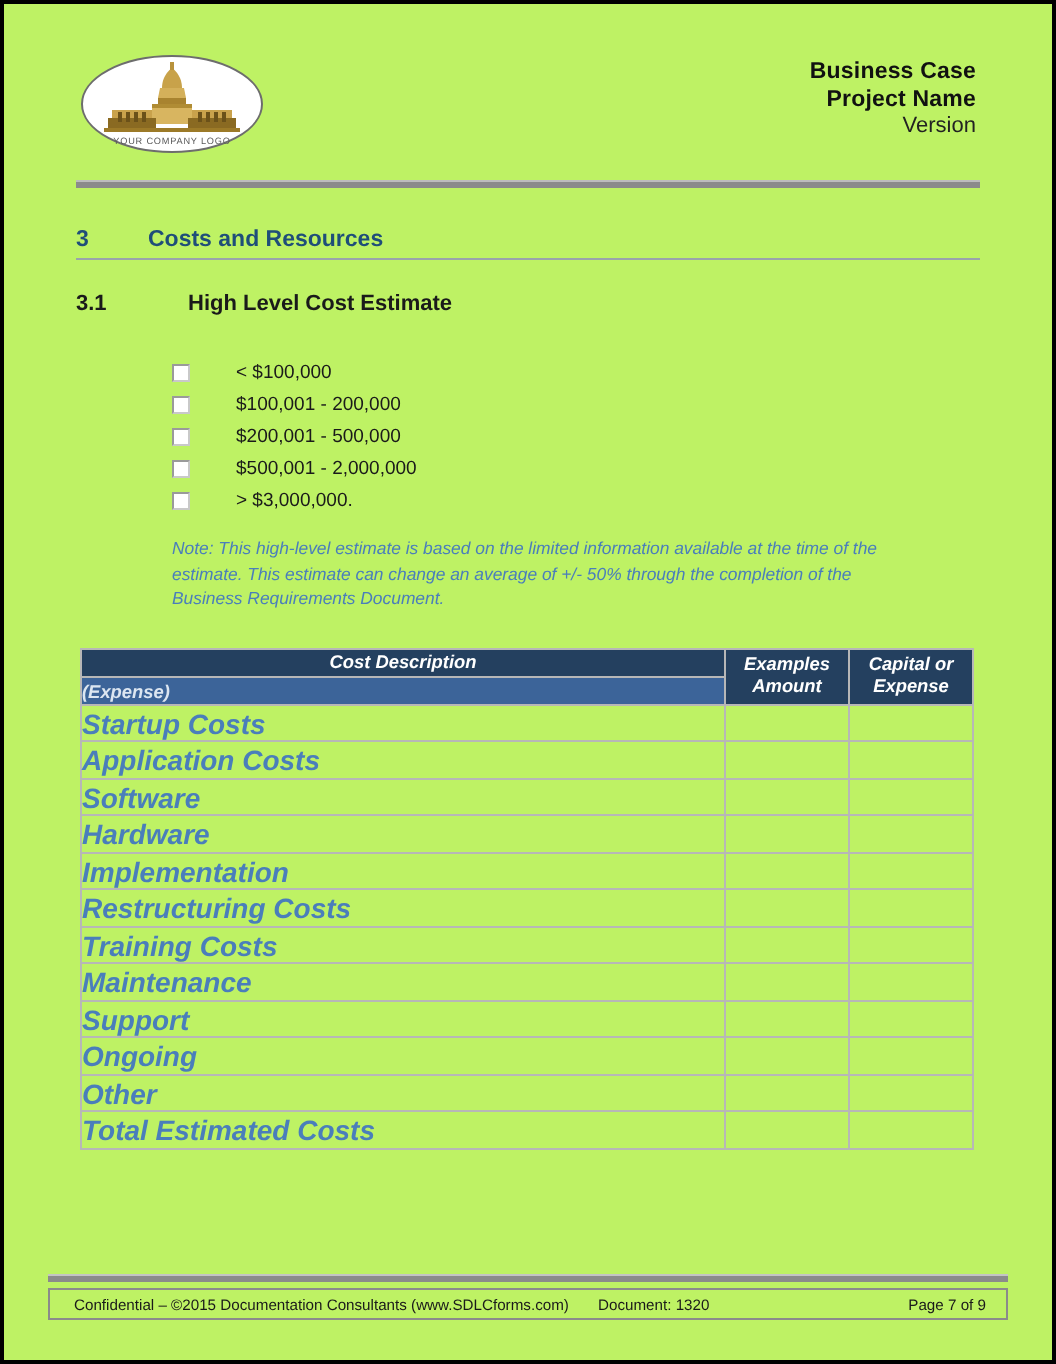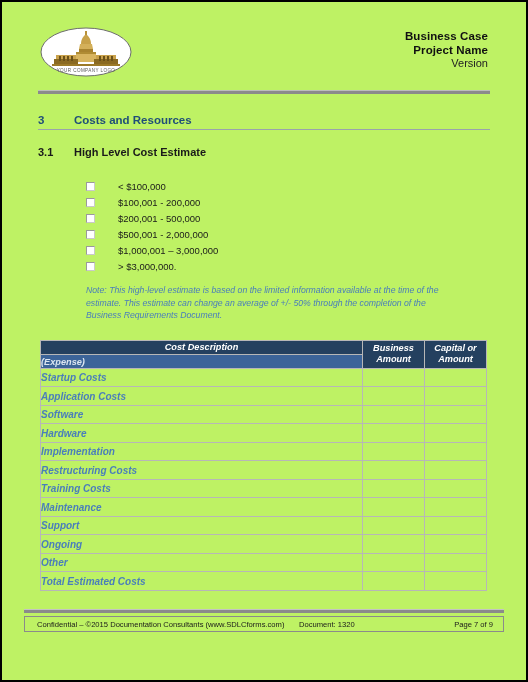--- a/index.html
+++ b/index.html
@@ -81,20 +81,21 @@
     border-bottom: 1px solid #9aa3ab;
   }
   .sec-num { width: 36px; flex: 0 0 36px; }
   .sub-heading {
     display: flex;
     align-items: flex-end;
     color: #1a1a1a;
     font-size: 11px;
     font-weight: bold;
     margin: 16px 14px 0 14px;
+    gap: 20px;
   }
   .sub-num { width: 36px; flex: 0 0 36px; }
 
   
   .check-list {
     margin: 20px 0 0 62px;
   }
   .check-row {
     display: flex;
     align-items: center;
@@ -161,40 +162,40 @@
     text-align: left;
     padding-left: 4px;
     height: 12px;
     border: 1px solid #3c6499;
   }
   .th-tall {
     height: 27px;
   }
   .row-label {
     color: #4a7ebb;
-    font-size: 10px;
+    font-size: 14px;
     font-style: italic;
     font-weight: bold;
     text-align: left;
     padding: 0 0 0 5px;
     height: 17.5px;
     vertical-align: middle;
     white-space: nowrap;
   }
   .cell-blank { height: 17.5px; }
   col.c-desc { width: 322px; }
   col.c-amt  { width: 62px; }
   col.c-cap  { width: 62px; }
 
   
   .footer-wrap {
     position: absolute;
     left: 22px;
     right: 22px;
-    bottom: 48px;
+    bottom: 20px;
   }
   .footer-rule {
     height: 3px;
     background: #8b8b8b;
     border-top: 1px solid #c4c4c4;
     margin: 0 0 3px 0;
   }
   .footer-box {
     display: flex;
     align-items: center;
@@ -275,44 +276,40 @@
       <span class="cbox"></span>
       <span class="cbox-label">$100,001 - 200,000</span>
     </div>
     <div class="check-row">
       <span class="cbox"></span>
       <span class="cbox-label">$200,001 - 500,000</span>
     </div>
     <div class="check-row">
       <span class="cbox"></span>
       <span class="cbox-label">$500,001 - 2,000,000</span>
-    </div>
-    <div class="check-row">
-      <span class="cbox"></span>
-      <span class="cbox-label">$1,000,001 – 3,000,000</span>
     </div>
     <div class="check-row">
       <span class="cbox"></span>
       <span class="cbox-label">&gt; $3,000,000.</span>
     </div>
   </div>
 
   <div class="note">Note: This high-level estimate is based on the limited information available at the time of the estimate. This estimate can change an average of +/- 50% through the completion of the Business Requirements Document.</div>
 
   <table class="cost-table">
     <colgroup>
       <col class="c-desc">
       <col class="c-amt">
       <col class="c-cap">
     </colgroup>
     <thead>
       <tr>
         <th class="th-dark th-desc">Cost Description</th>
-        <th class="th-dark th-tall" rowspan="2">Business Amount</th>
-        <th class="th-dark th-tall" rowspan="2">Capital or Amount</th>
+        <th class="th-dark th-tall" rowspan="2">Examples Amount</th>
+        <th class="th-dark th-tall" rowspan="2">Capital or Expense</th>
       </tr>
       <tr>
         <th class="th-examples">(Expense)</th>
       </tr>
     </thead>
     <tbody>
       <tr>
         <td class="row-label">Startup Costs</td>
         <td class="cell-blank"></td>
         <td class="cell-blank"></td>

